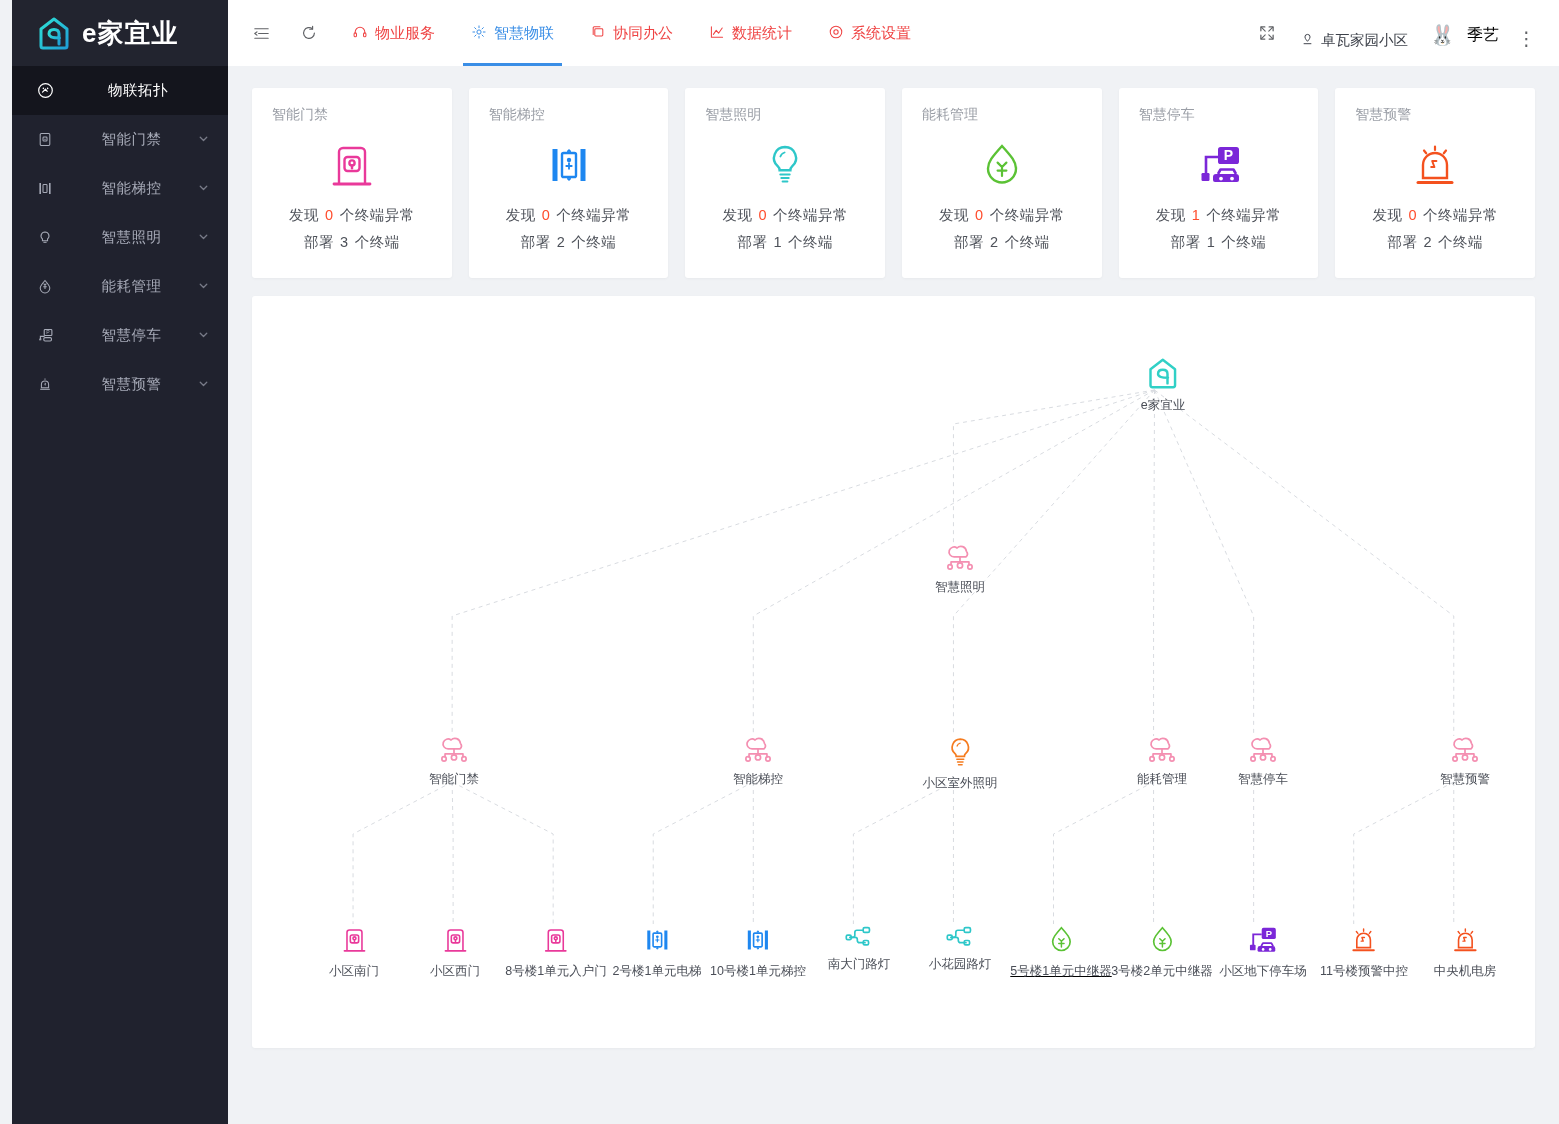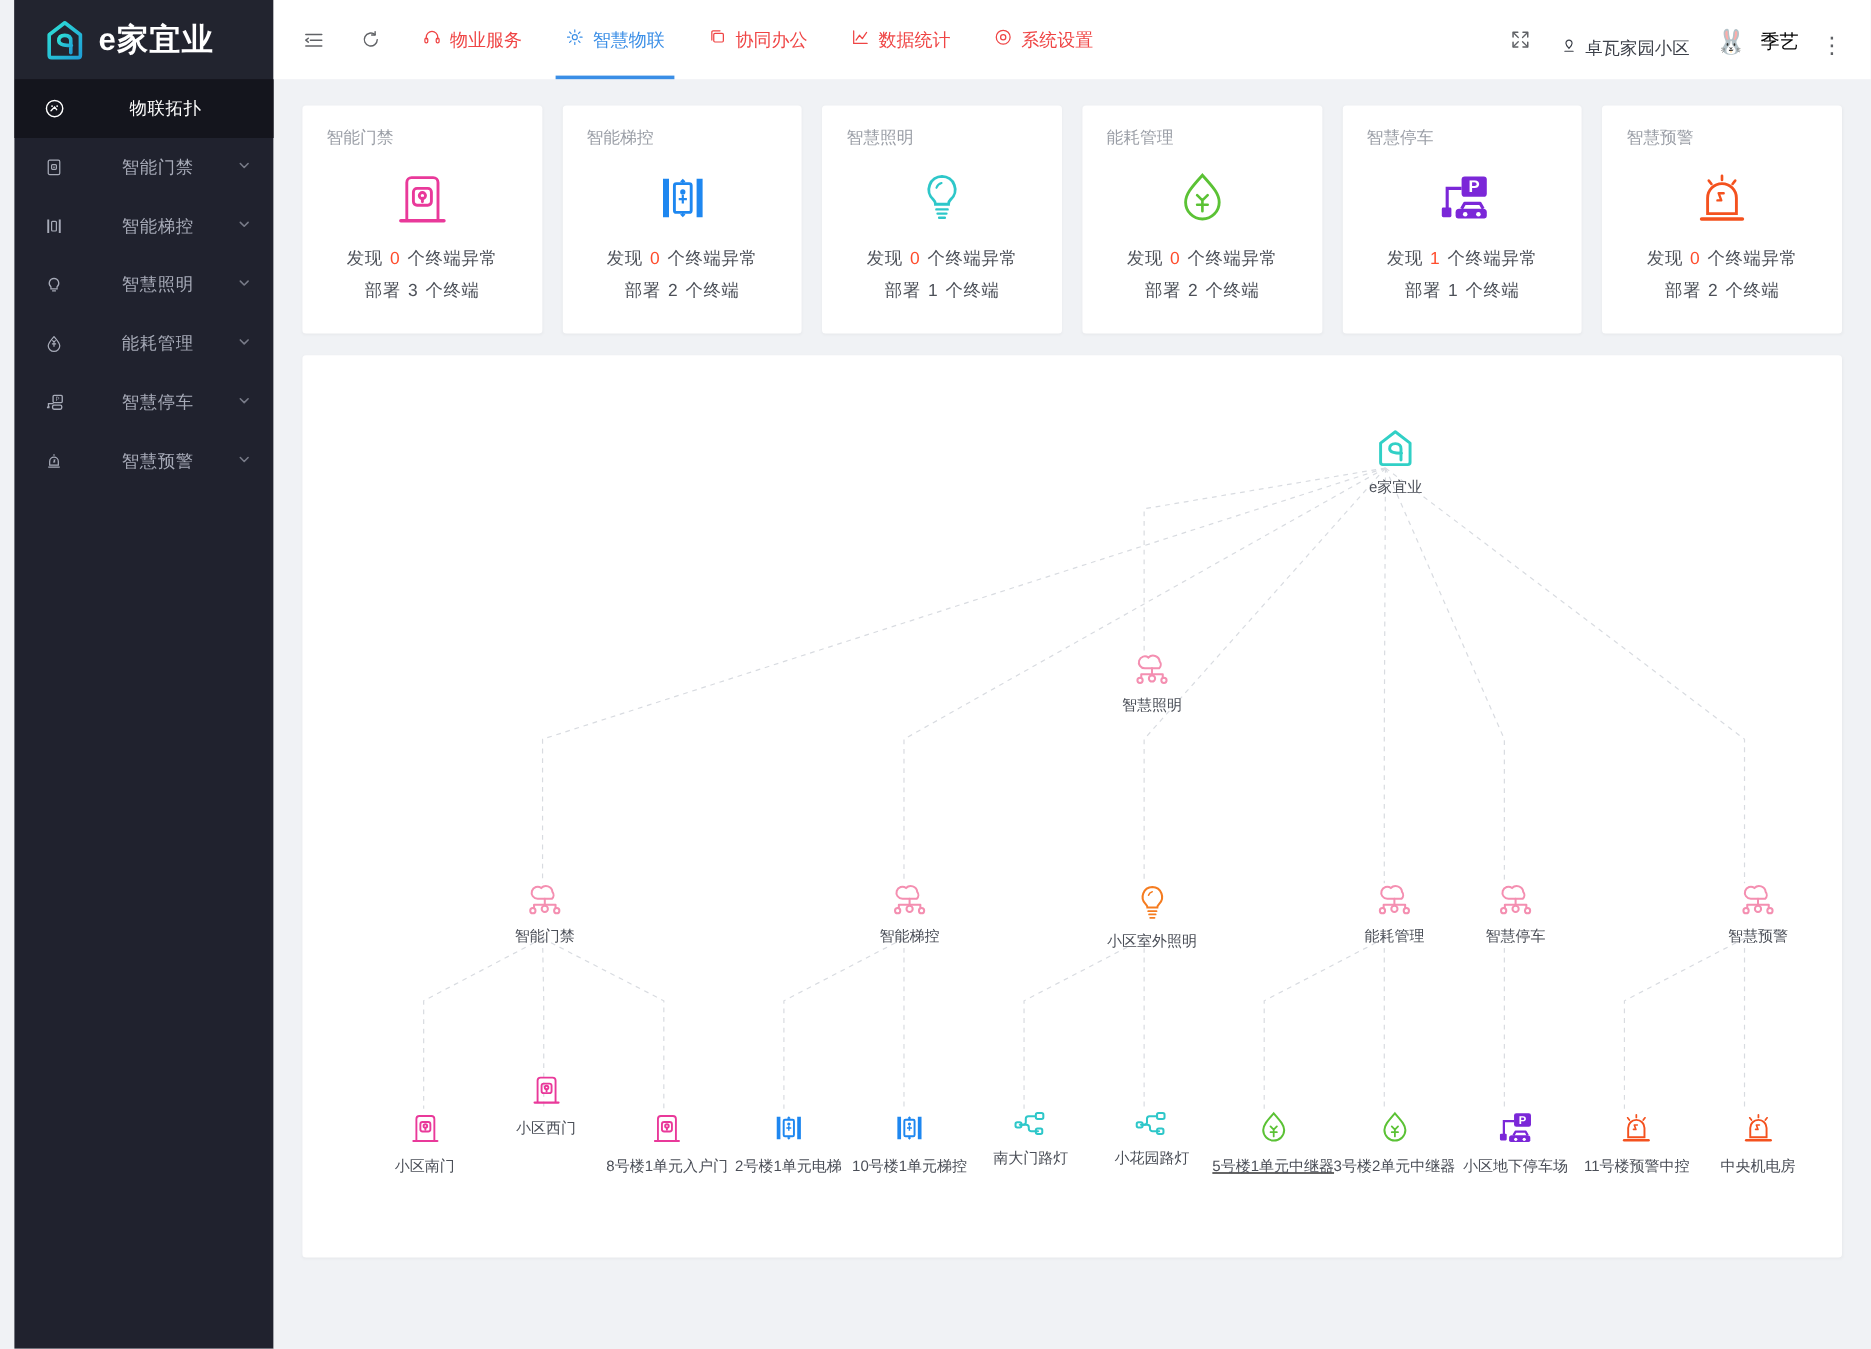--- a/index.html
+++ b/index.html
@@ -577,21 +577,21 @@
             <div class="node leaf" style="left: 102px; top: 628px;">
               <span><svg width="24.96" height="32" viewBox="0 0 30 34" fill="none" stroke="#e9399a" stroke-width="1.9">
       <path d="M6 30 V8 a3 3 0 0 1 3-3 h12 a3 3 0 0 1 3 3 v22"></path>
       <path d="M3 30 h24" stroke-linecap="round" stroke-width="2.2"></path>
       <rect x="10" y="11" width="10" height="9.5" rx="2.2"></rect>
       <circle cx="15" cy="15" r="1.8"></circle>
                   <path d="M15 16.6 v2.2" stroke-linecap="round"></path>
                 </svg></span>
               <span class="nlabel">小区南门</span>
             </div>
-            <div class="node leaf" style="left: 203px; top: 596px;">
+            <div class="node leaf" style="left: 203px; top: 628px;">
               <span><svg width="24.96" height="32" viewBox="0 0 30 34" fill="none" stroke="#e9399a" stroke-width="1.9">
       <path d="M6 30 V8 a3 3 0 0 1 3-3 h12 a3 3 0 0 1 3 3 v22"></path>
       <path d="M3 30 h24" stroke-linecap="round" stroke-width="2.2"></path>
       <rect x="10" y="11" width="10" height="9.5" rx="2.2"></rect>
       <circle cx="15" cy="15" r="1.8"></circle>
                   <path d="M15 16.6 v2.2" stroke-linecap="round"></path>
                 </svg></span>
               <span class="nlabel">小区西门</span>
             </div>
             <div class="node leaf" style="left: 304px; top: 628px;">

